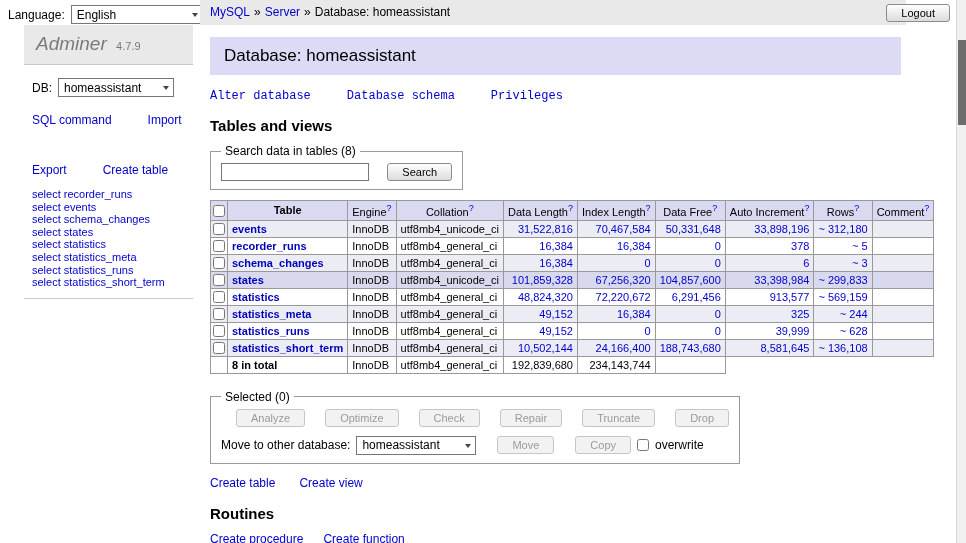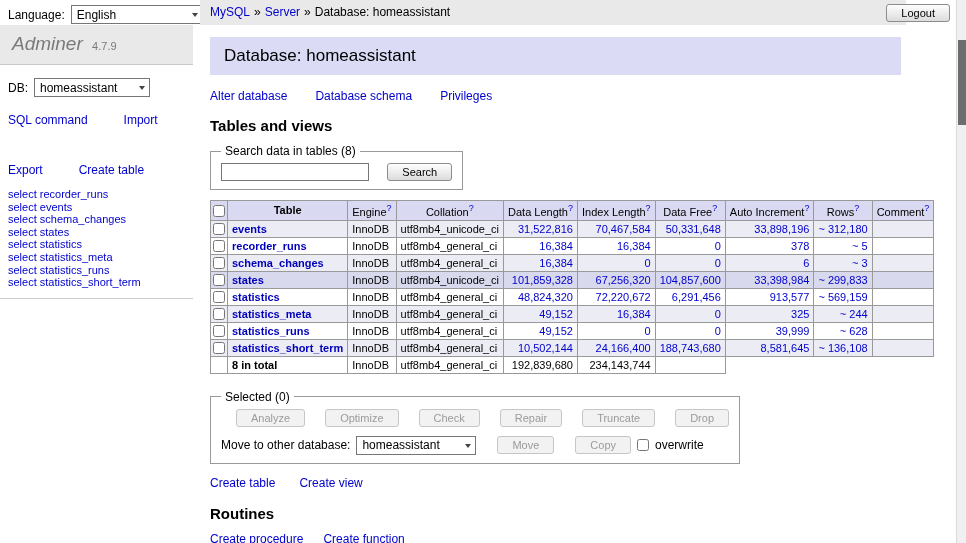--- a/index.html
+++ b/index.html
@@ -9,35 +9,35 @@
   a { text-decoration:none; cursor:pointer; }
 
   
   .top-language { position:absolute; left:8px; top:5px; display:flex; align-items:center; gap:6px; }
   .breadcrumb { position:absolute; left:200px; top:0; width:706px; height:25px; background:#e9e9e9; line-height:25px; padding-left:10px; white-space:nowrap; }
   .breadcrumb a { color:#0000cc; }
   .breadcrumb .sep { margin:0 4px; color:#000; }
   .logout-wrap { position:absolute; right:16px; top:4px; }
 
   
-  .sidebar { position:absolute; left:0; top:25px; width:193px; }
+  .sidebar { position:absolute; left:0; top:25px; width:193px;padding-left:24px; }
   .h1bar { background:#e9e9e9; border-bottom:1px solid #c9c9c9; padding:8px 12px 9px; }
   .logo { font-style:italic; font-size:19px; color:#7a7a7a; }
   .ver { font-size:11px; color:#7a7a7a; margin-left:6px; }
   .db-row { padding:13px 10px 0 8px; display:flex; align-items:center; gap:6px; }
   .sidebar-actions { padding:16px 8px 0; width:178px; display:flex; flex-wrap:wrap; column-gap:18px; row-gap:3px;gap:36px; }
   .slink { color:#0000cc; font-size:12px; }
   .sidebar-tables { padding:11px 8px 0; }
   .tlink { display:block; color:#0000cc; font-size:11px; line-height:12.6px; }
   .sidebar-divider { border-bottom:1px solid #ccc; margin-top:9px; }
 
   
   .main { position:absolute; left:193px; top:25px; width:763px; padding:12px 55px 0 17px; }
   .h2 { background:#dbdbf6; font-size:17px; padding:9px 14px; margin:0 0 14px; }
-  .nav-links { display:flex; gap:28px; margin-bottom:14px; }
+  .nav-links { display:flex; gap:36px; margin-bottom:14px;font-family:Liberation Mono, monospace; }
   .mlink { color:#0000cc; font-size:12px; }
   .h3 { font-size:15px; font-weight:bold; margin:0 0 10px; }
 
   fieldset { border:1px solid #999; margin:0; padding:5px 10px 8px; background:#fff; }
   legend { font-size:12px; padding:0 4px; }
   .search-fs { display:inline-block; margin-bottom:9px; }
   .txtin { width:148px; height:18px; border:1px solid #767676; font-size:12px; padding:0 3px; background:#fff; font-family:inherit; }
 
   .btn { font-family:inherit; font-size:11px; padding:2px 14px; border:1px solid #8c8c8c; border-radius:3px; background:linear-gradient(#fefefe,#dcdcdc); color:#000; cursor:pointer;margin-left:15px; }
   .btn.disabled { color:#9b9b9b; border-color:#c6c6c6; background:#f2f2f2; }

